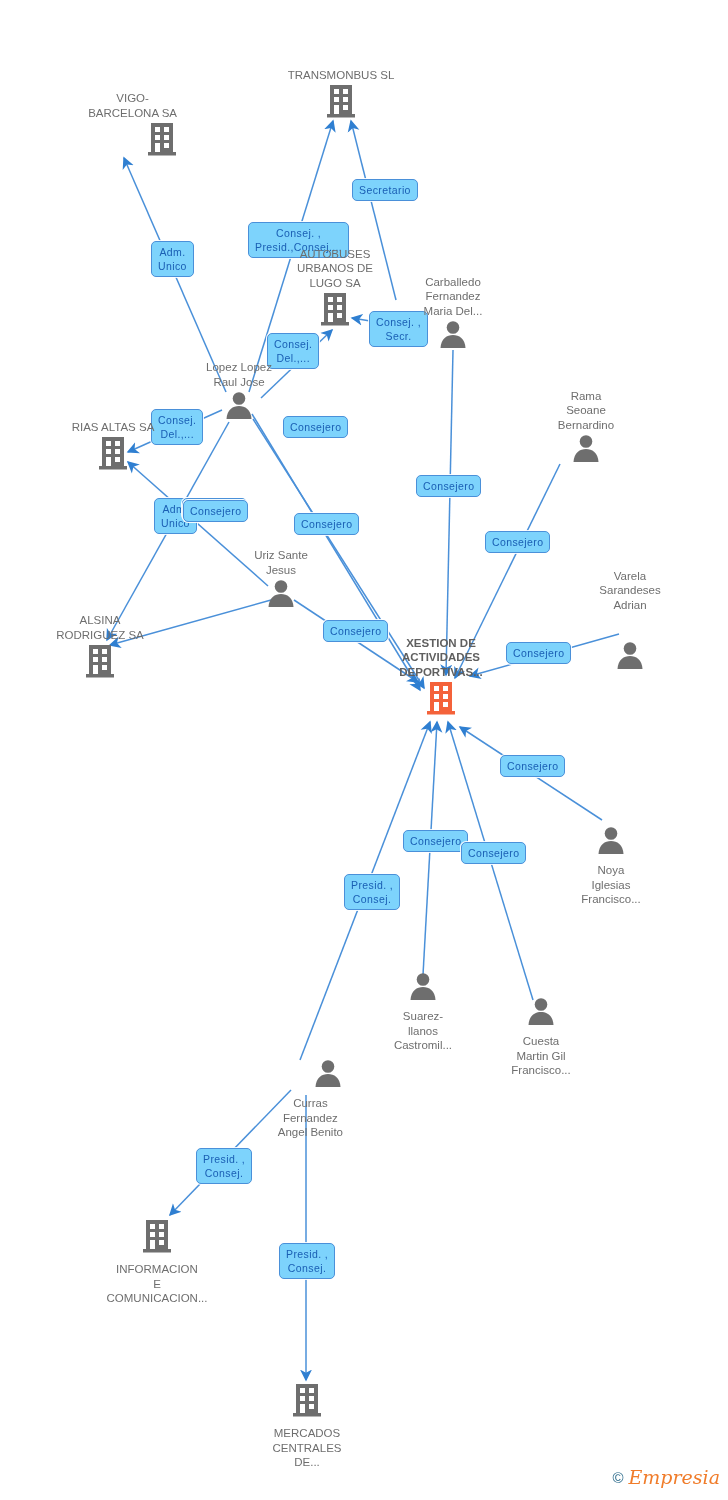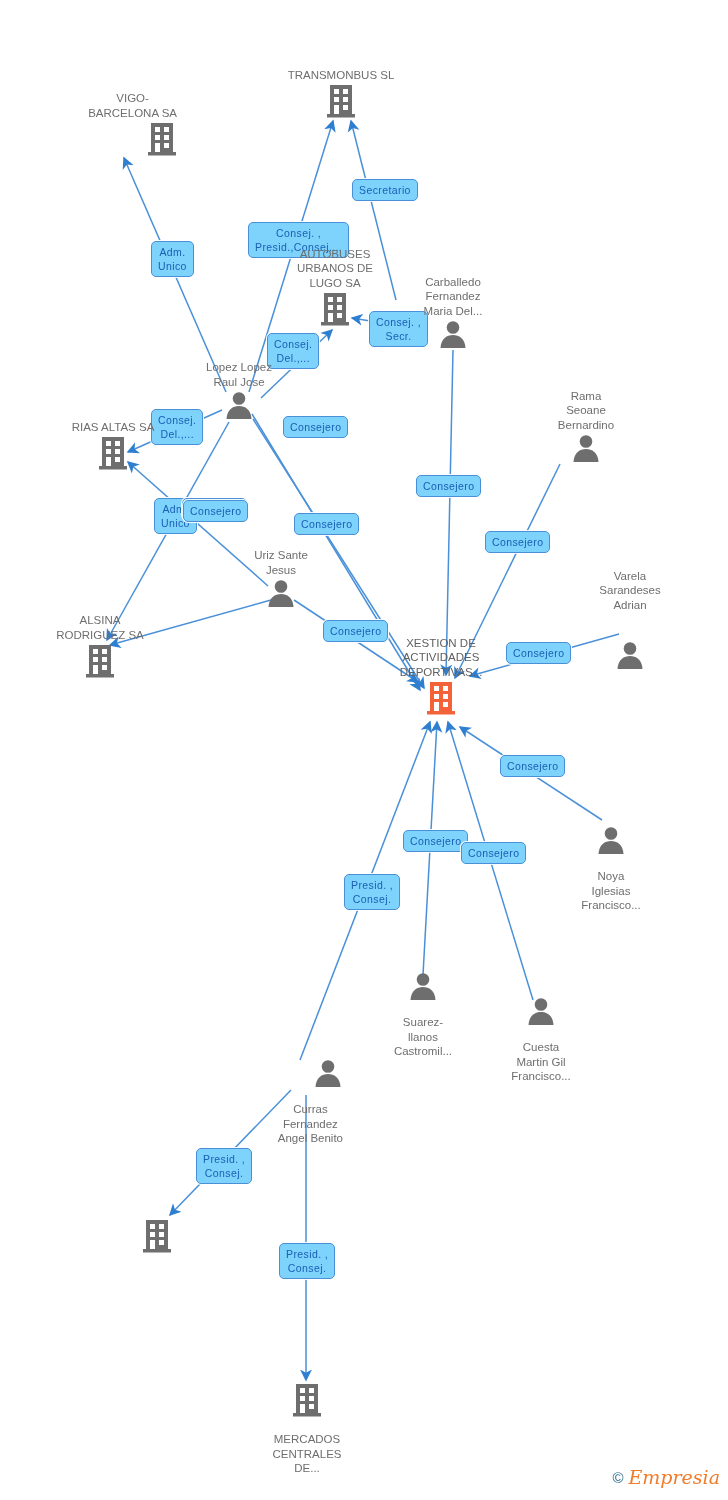--- a/index.html
+++ b/index.html
@@ -1,23 +1,23 @@
 <!DOCTYPE html>
 <html><head>
 <meta charset="utf-8">
 <style>
   html,body{margin:0;padding:0;background:#ffffff;}
   body{font-family:"Liberation Sans",sans-serif;}
   #canvas{position:relative;width:728px;height:1500px;overflow:hidden;background:#fff;}
   #edges{position:absolute;left:0;top:0;width:728px;height:1500px;}
   .node{position:absolute;display:flex;flex-direction:column;align-items:center;width:110px;margin-left:-55px;}
   .node .cap{font-size:11.5px;line-height:14.5px;color:#6e6e6e;text-align:center;white-space:pre-line;}
-  .node .cap.bold{font-weight:normal;color:#5f5f5f;}
+  .node .cap.bold{font-weight:bold;color:#5f5f5f;}
   .node .ico{line-height:0;}
-  .node.below .cap{order:2;margin-top:14px;}
+  .node.below .cap{order:2;margin-top:8px;}
   .node.below .ico{order:1;}
   .node.above .cap{order:1;margin-bottom:1px;}
   .node.above .ico{order:2;}
   .lbl{position:absolute;background:#7dd3fc;border:1.4px solid #4a90d9;border-radius:5px;
        color:#1a5fb4;font-size:10.5px;line-height:14px;text-align:center;
        padding:3px 6px;white-space:pre-line;letter-spacing:.4px;
        box-shadow:0 0 0 1px rgba(255,255,255,.9);}
   .wm{position:absolute;right:8px;bottom:12px;display:flex;align-items:center;gap:5px;}
   .wm .c{color:#2a6a8a;font-size:15px;}
   .wm .e{color:#f07c2a;font-size:19px;font-style:italic;font-family:"DejaVu Serif",serif;}
@@ -169,20 +169,23 @@
             <rect x="1" y="31" width="28" height="3.5" fill="#f4623a"></rect>
             <rect x="8" y="6" width="5" height="5" fill="#fff"></rect>
             <rect x="17" y="6" width="5" height="5" fill="#fff"></rect>
             <rect x="8" y="14" width="5" height="5" fill="#fff"></rect>
             <rect x="17" y="14" width="5" height="5" fill="#fff"></rect>
             <rect x="8" y="22" width="5" height="9" fill="#fff"></rect>
             <rect x="17" y="22" width="5" height="5" fill="#fff"></rect>
           </svg></div>
       </div>
       <div class="node below" style="left: 157px; top: 1218px;">
+        <div class="cap">INFORMACION
+E
+COMUNICACION...</div>
         <div class="ico"><svg width="30" height="36" viewBox="0 0 30 36">
             <rect x="4" y="2" width="22" height="29" fill="#6e6e6e"></rect>
             <rect x="1" y="31" width="28" height="3.5" fill="#6e6e6e"></rect>
             <rect x="8" y="6" width="5" height="5" fill="#fff"></rect>
             <rect x="17" y="6" width="5" height="5" fill="#fff"></rect>
             <rect x="8" y="14" width="5" height="5" fill="#fff"></rect>
             <rect x="17" y="14" width="5" height="5" fill="#fff"></rect>
             <rect x="8" y="22" width="5" height="9" fill="#fff"></rect>
             <rect x="17" y="22" width="5" height="5" fill="#fff"></rect>
           </svg></div>

